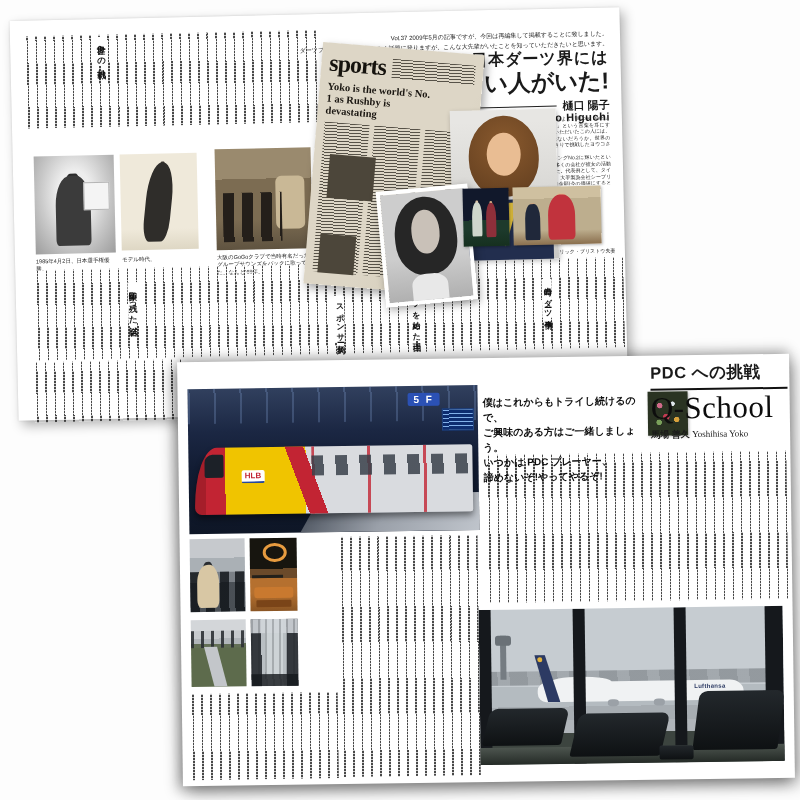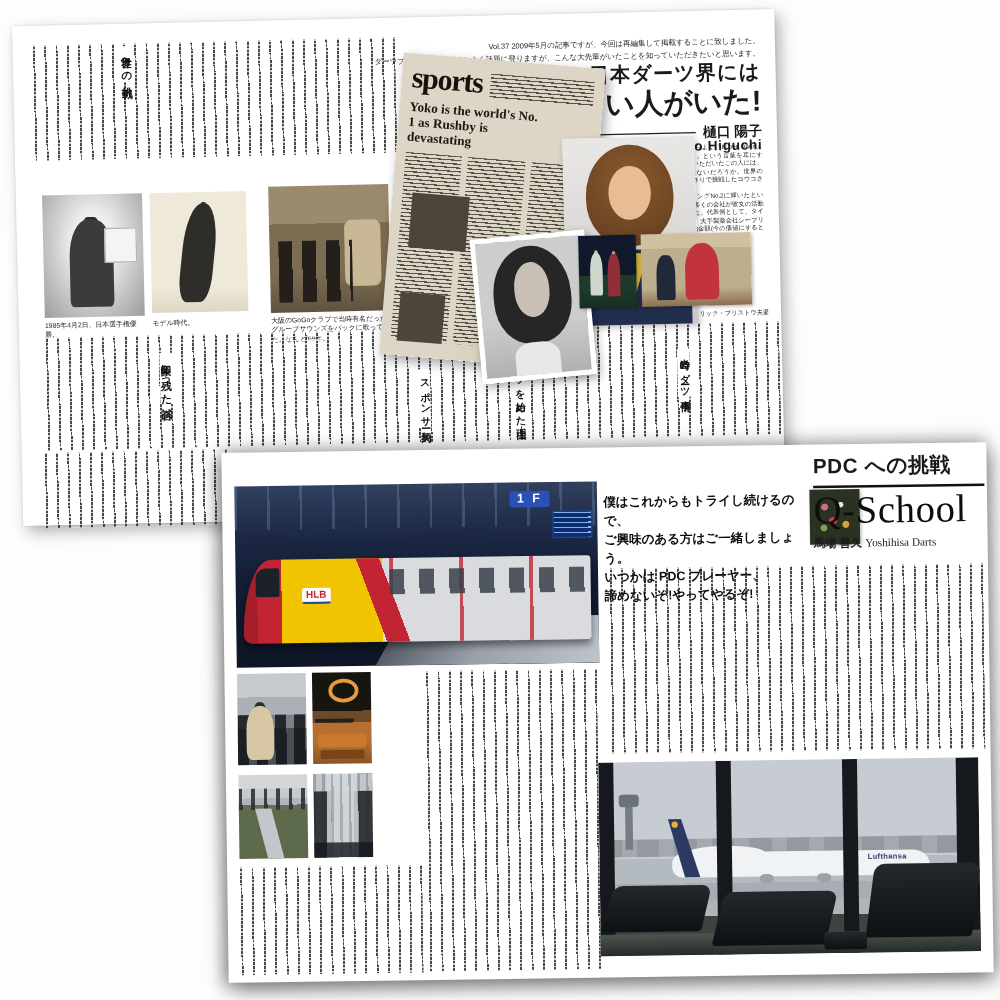--- a/index.html
+++ b/index.html
@@ -238,38 +238,38 @@
   <section class="page page-bottom">
 
     <div class="train-photo">
       <div class="ceiling"></div>
       <div class="platform"></div>
       <div class="train-body">
         <div class="train-doors"></div>
         <div class="front-window"></div>
         <span class="hlb-badge">HLB</span>
       </div>
-      <span class="sign4f">1 F</span>
+      <span class="sign4f">5 F</span>
       <div class="depart-board"></div>
     </div>
 
     <div class="banner">
       <div>僕はこれからもトライし続けるので、</div>
       <div>ご興味のある方はご一緒しましょう。</div>
       <div>いつかは PDC プレーヤー、</div>
       <div>諦めないぞ!やってやるぞ!</div>
     </div>
     <div class="wreath"></div>
 
     <div class="pdc">
       <div class="series">PDC への挑戦</div>
       <div class="qtitle">Q-School</div>
       <div class="authors">
         <span class="a-jp">馬場 善久</span>
-        <span class="a-en">Yoshihisa Darts</span>
+        <span class="a-en">Yoshihisa Yoko</span>
       </div>
     </div>
 
     <div class="vcols" style="left:303px;top:97px;width:305px;height:148px"></div>
     <div class="vcols" style="left:160px;top:177px;width:138px;height:240px"></div>
     <div class="vcols" style="left:8px;top:332px;width:148px;height:86px"></div>
 
     <div class="photo g1" style="left:10px;top:177px;width:55px;height:73px"></div>
     <div class="photo g2" style="left:70px;top:177px;width:47px;height:73px"></div>
     <div class="photo g3" style="left:10px;top:258px;width:55px;height:67px"></div>

